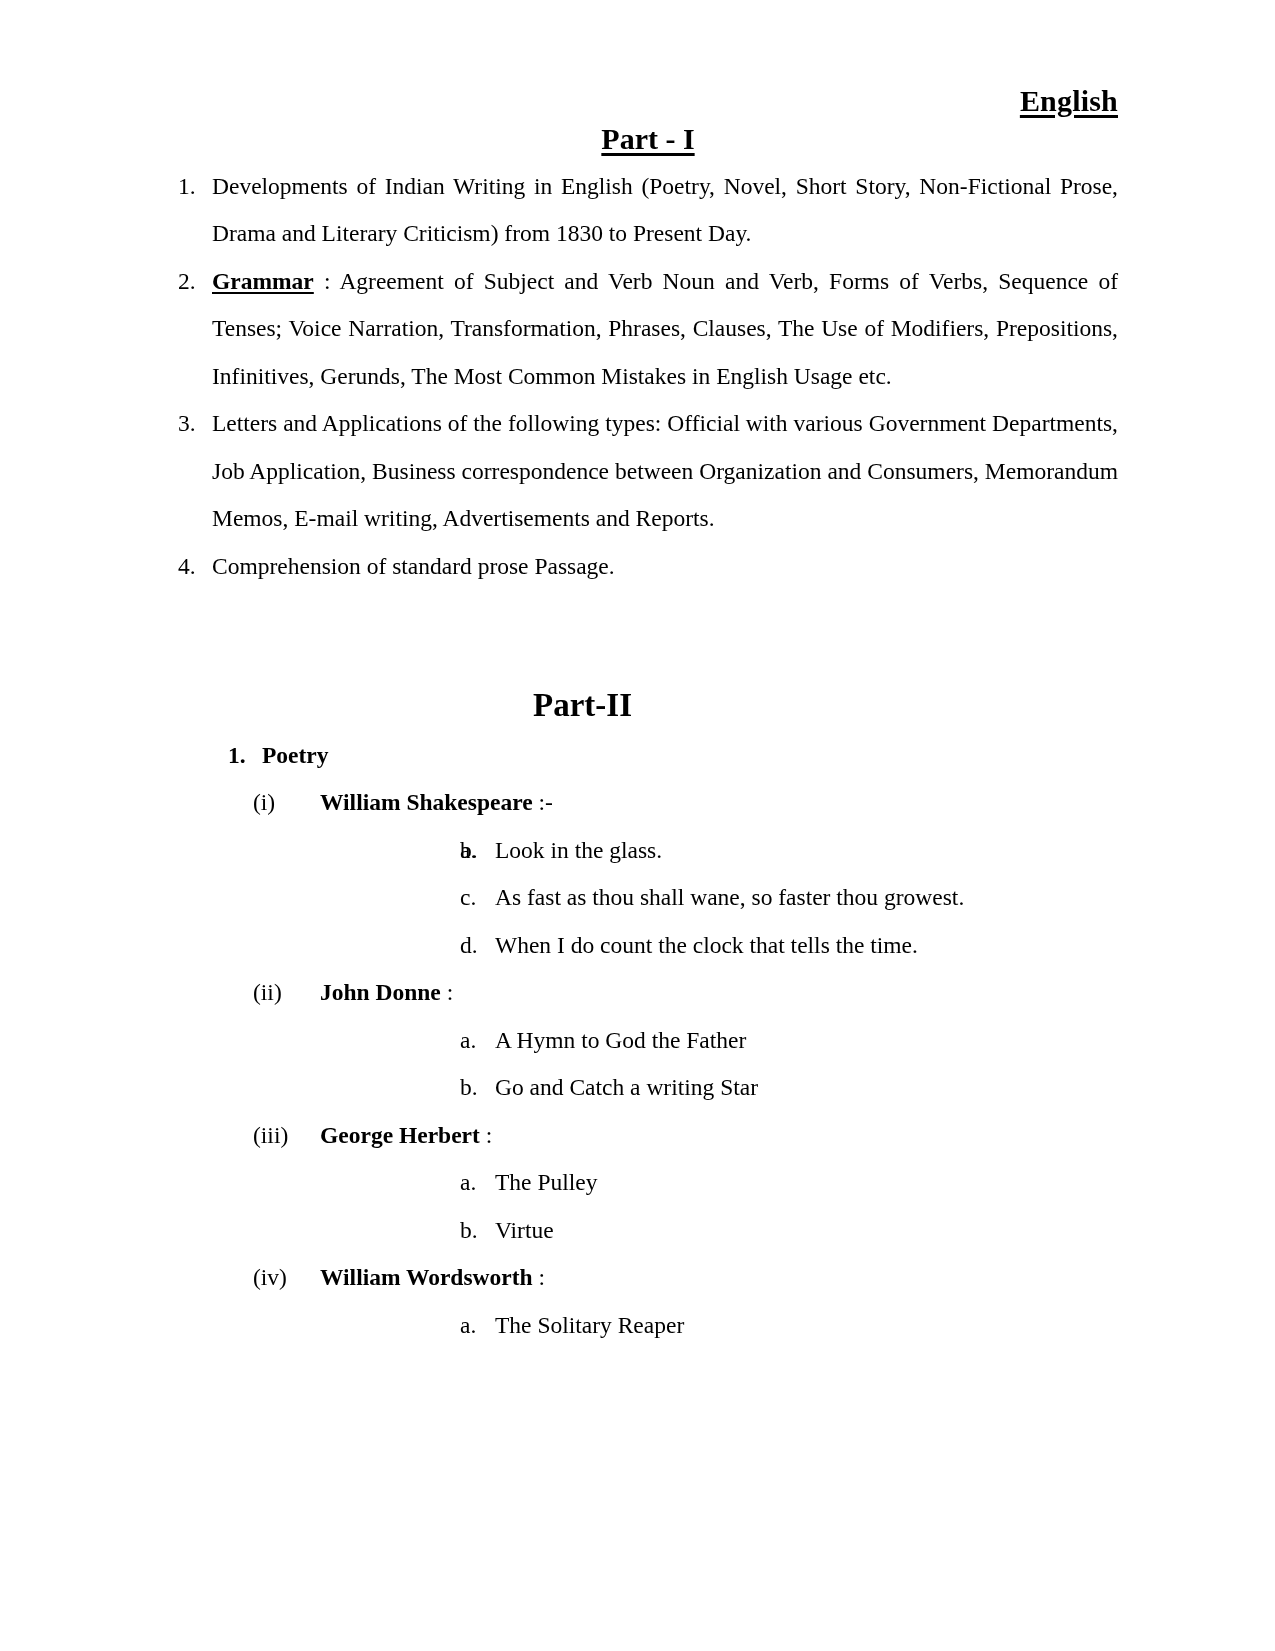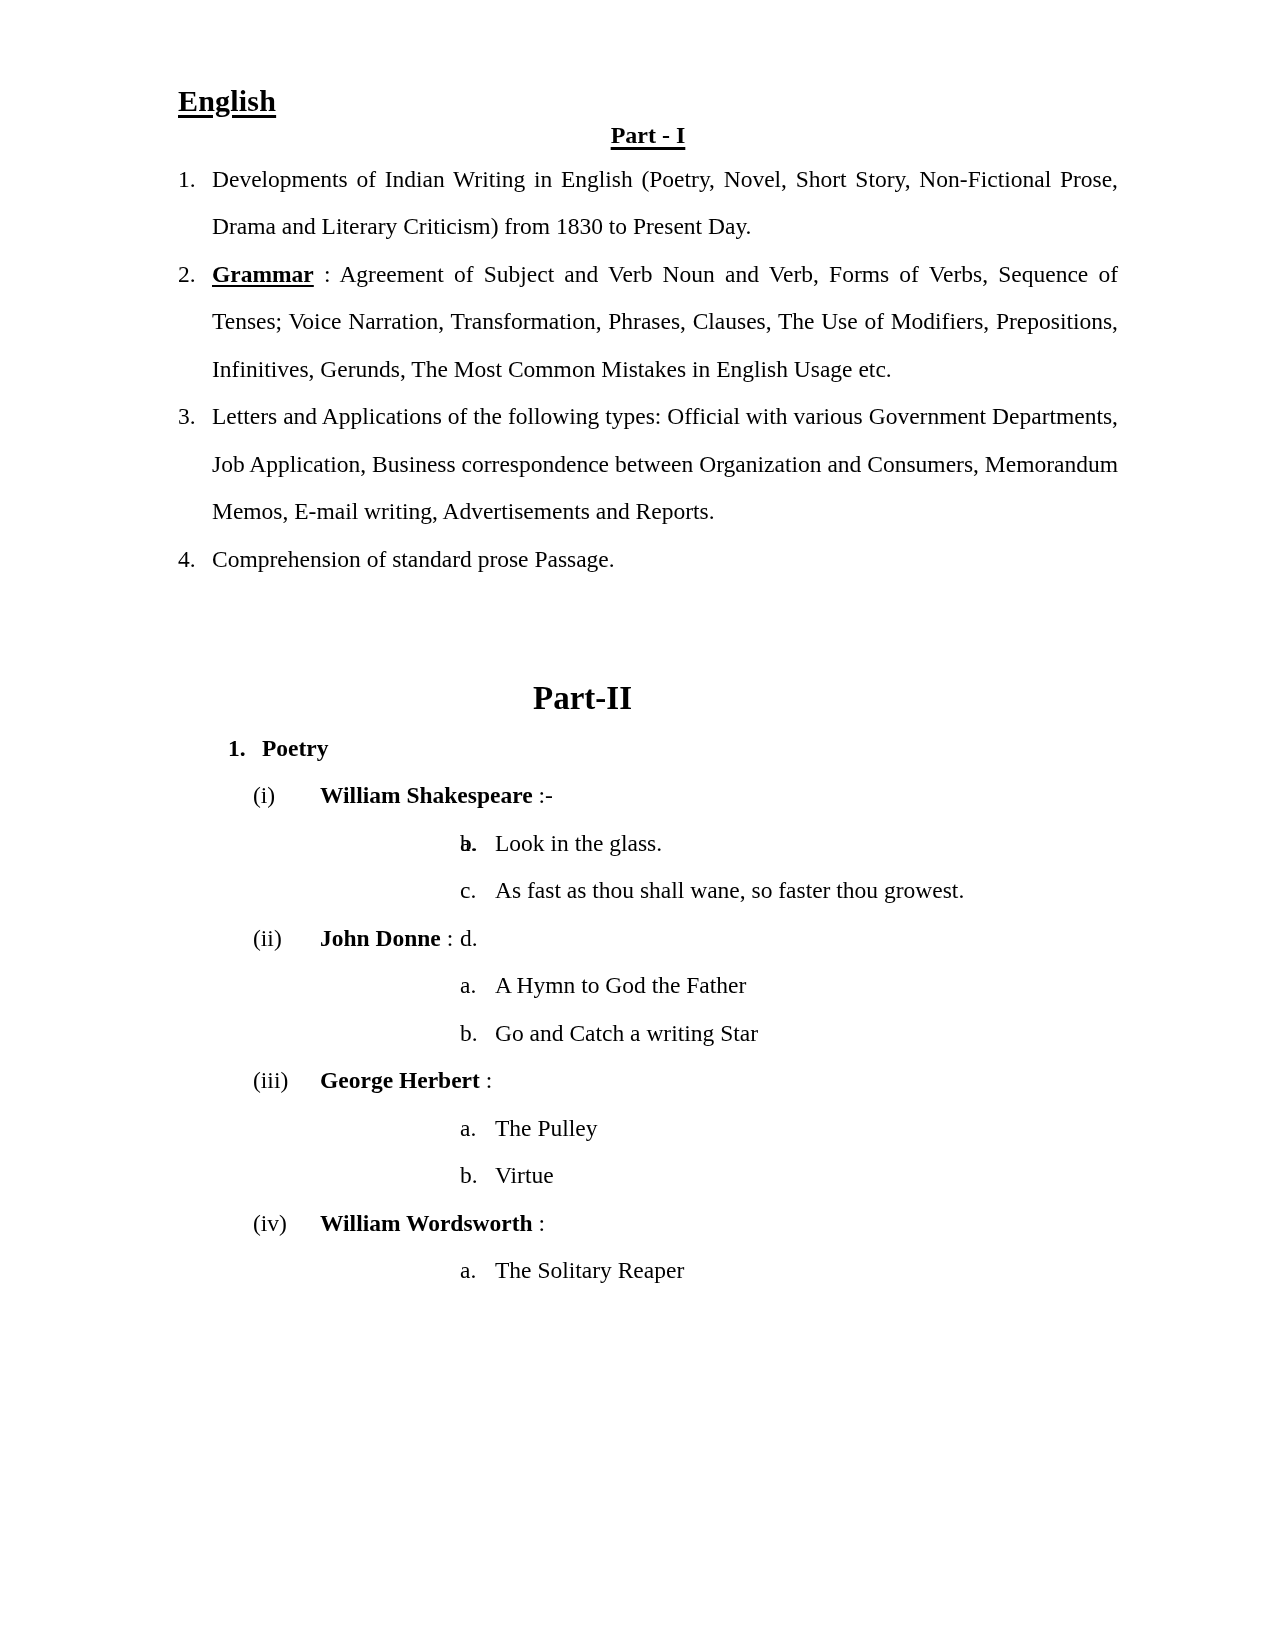--- a/index.html
+++ b/index.html
@@ -28,36 +28,36 @@
 
   .content {
     position: absolute;
     left: 178px;
     top: 84px;
     width: 940px;
   }
 
   
   .doc-title {
-    text-align: left;
+    text-align: right;
     font-size: 30px;
     font-weight: bold;
     line-height: 1.16;
     letter-spacing: .2px;
     margin: 0 0 2px 0;
   }
   .doc-title .u,
   .part-heading .u {
     text-decoration: underline;
     text-underline-offset: 4px;
     text-decoration-thickness: 2.5px;
   }
   .part-heading {
     text-align: center;
-    font-size: 24px;
+    font-size: 30px;
     font-weight: bold;
     line-height: 1.2;
     margin: 0 0 6px 0;
   }
   .part2-heading {
     font-size: 33px;
     font-weight: bold;
     line-height: 1.2;
     margin: 0;
     padding-left: 355px;
@@ -216,20 +216,21 @@
               <li class="lvl3">
                 <span class="marker">b.</span>
                 <span>Look in the glass.</span>
               </li>
               <li class="lvl3">
                 <span class="marker">c.</span>
                 <span>As fast as thou shall wane, so faster thou growest.</span>
               </li>
               <li class="lvl3">
                 <span class="marker">d.</span>
+                <span>When I do count the clock that tells the time.</span>
               </li>
             </ol>
           </li>
 
           <li class="lvl2">
             <span class="marker">(ii)</span>
             <span class="poet-name">John Donne</span><span class="poet-sep"> :</span>
             <ol class="lvl3-list">
               <li class="lvl3">
                 <span class="marker">a.</span>

